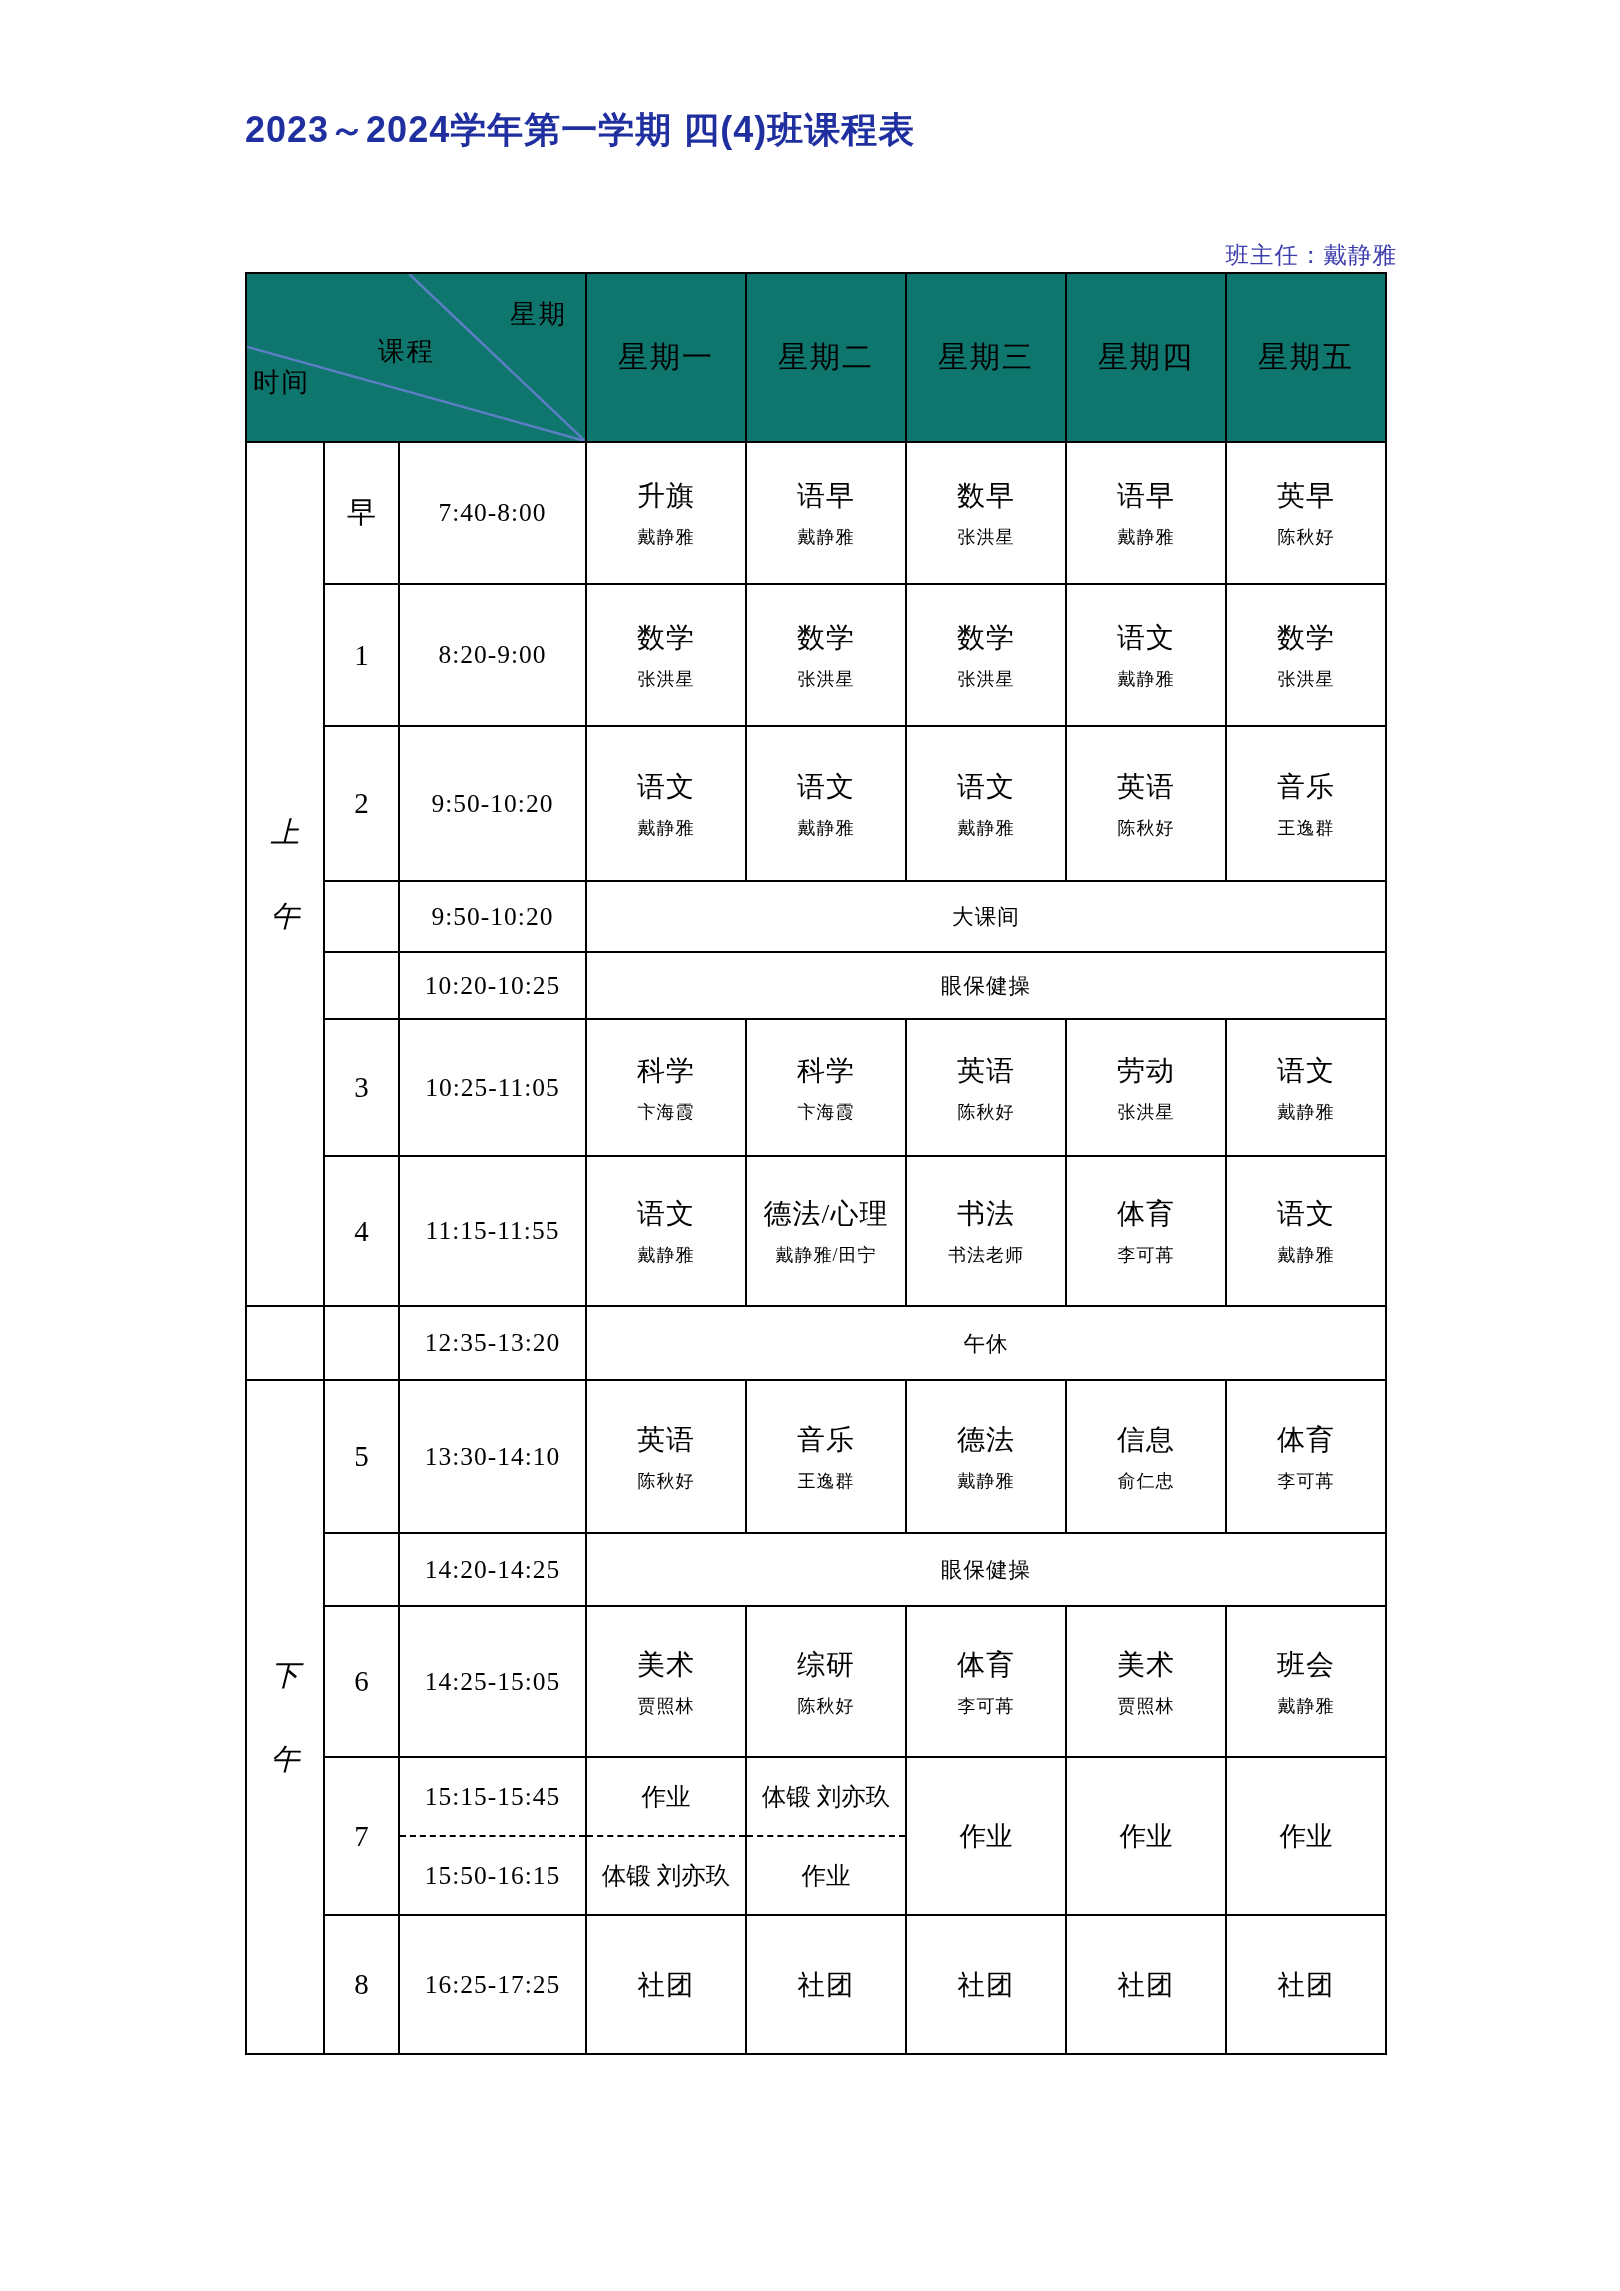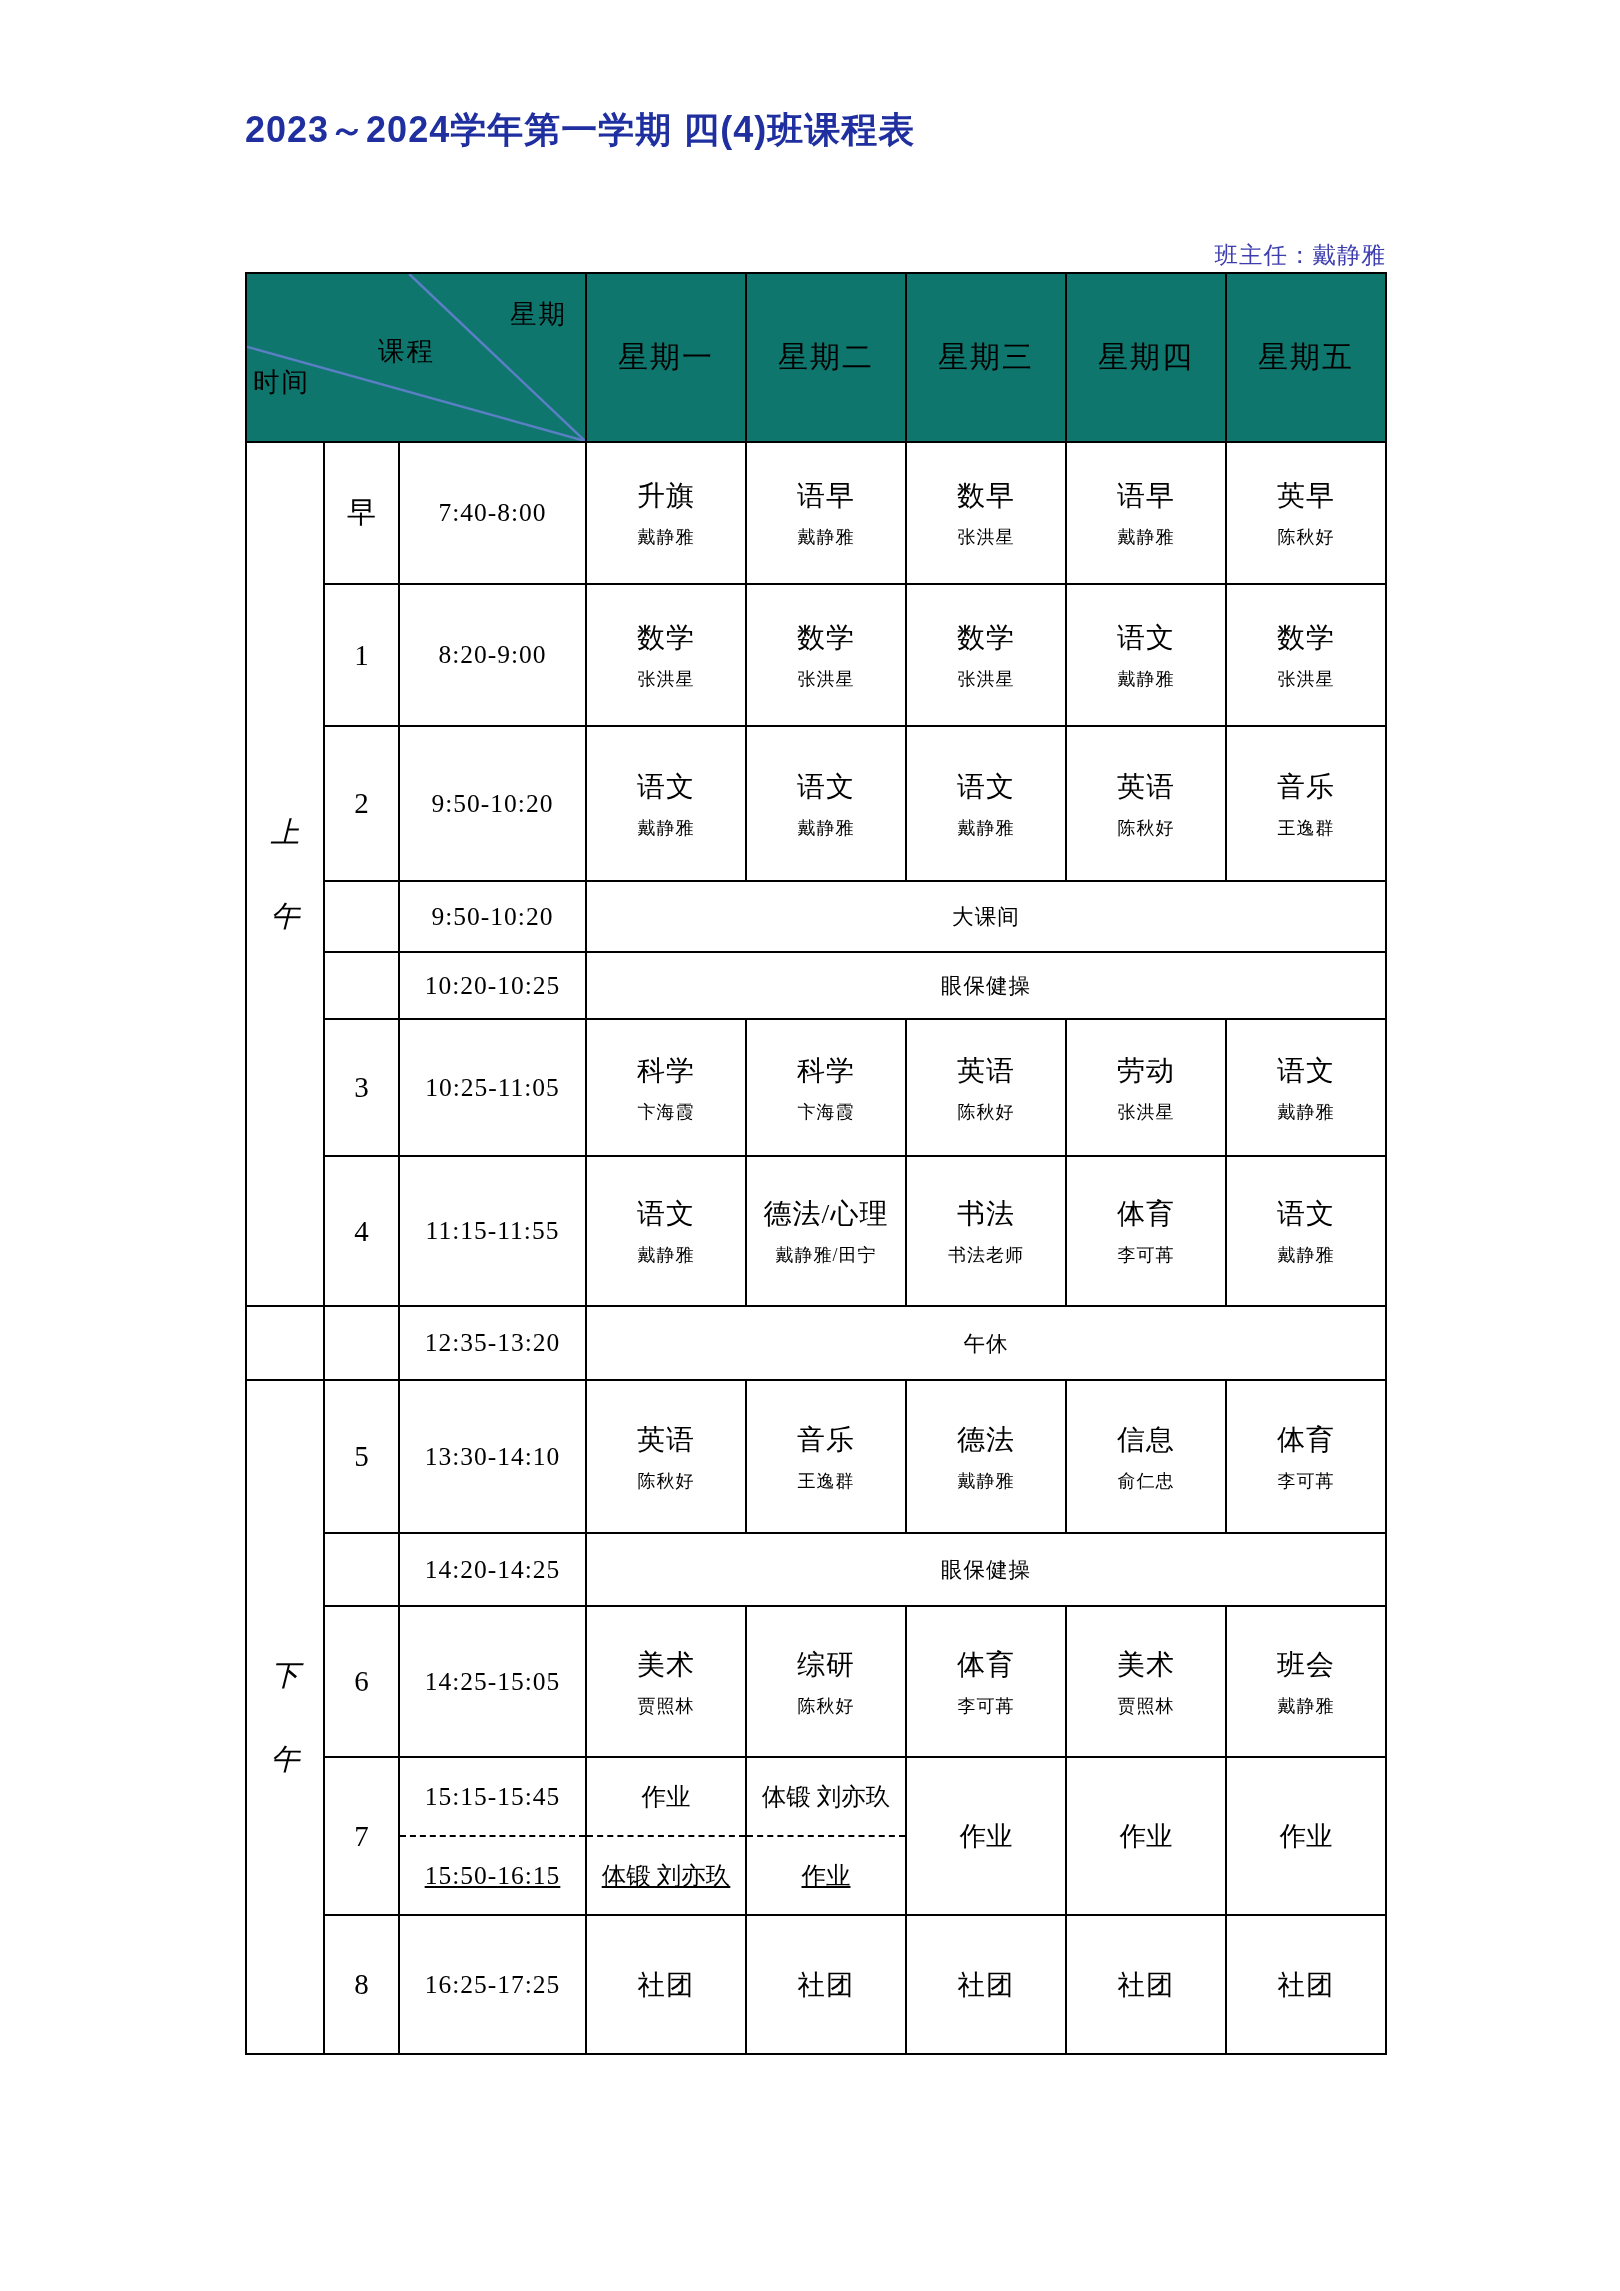--- a/index.html
+++ b/index.html
@@ -6,21 +6,21 @@
   body{
     width:1620px;height:2292px;position:relative;overflow:hidden;
     font-family:"Liberation Serif","DejaVu Serif",serif;color:#000;
   }
   .page-title{
     position:absolute;left:245px;top:106px;width:1141px;
     text-align:left;font-size:36px;font-weight:bold;letter-spacing:1px;
     color:#1f2f9f;font-family:"Liberation Sans","DejaVu Sans",sans-serif;
   }
   .teacher-line{
-    position:absolute;right:234px;top:239px;
+    position:absolute;right:223px;top:239px;
     font-size:23.5px;color:#3d3dae;letter-spacing:1px;
   }
   table.timetable{
     position:absolute;left:245px;top:272px;
     border-collapse:collapse;table-layout:fixed;
     border:2.9px solid #000;
   }
   table.timetable td{
     border-left:2px solid #000;border-right:2px solid #000;
     border-top:2.9px solid #000;border-bottom:2.9px solid #000;
@@ -38,21 +38,21 @@
   .vlabel{width:1em;margin:0 auto;word-break:break-all;line-height:84px;font-size:29px;font-style:italic;}
   td.period{font-size:29px;}
   td.time{font-size:25.5px;letter-spacing:1px;white-space:nowrap;}
   td.course .sub{display:block;font-size:28px;letter-spacing:1px;white-space:nowrap;}
   td.course .tch{display:block;font-size:18px;margin-top:10px;letter-spacing:1px;white-space:nowrap;}
   td.activity{font-size:21.6px;letter-spacing:1px;}
   td.club{font-size:27.4px;letter-spacing:1px;vertical-align:middle;padding-bottom:54px;}
   td.split{font-size:24.5px;white-space:nowrap;}
   td.work2{font-size:26.5px;}
   tr.r7a td.dash{border-bottom:2.9px dashed #000;}
-  tr.r7b td.dashtop{border-top:1px dashed #000;text-decoration:underline;}
+  tr.r7b td.dashtop{border-top:1px dashed #000;}
 </style>
 </head>
 <body>
 
 <div class="page-title">2023～2024学年第一学期 四(4)班课程表</div>
 <div class="teacher-line">班主任：戴静雅</div>
 
 <table class="timetable">
   <colgroup>
     <col style="width:78px">

